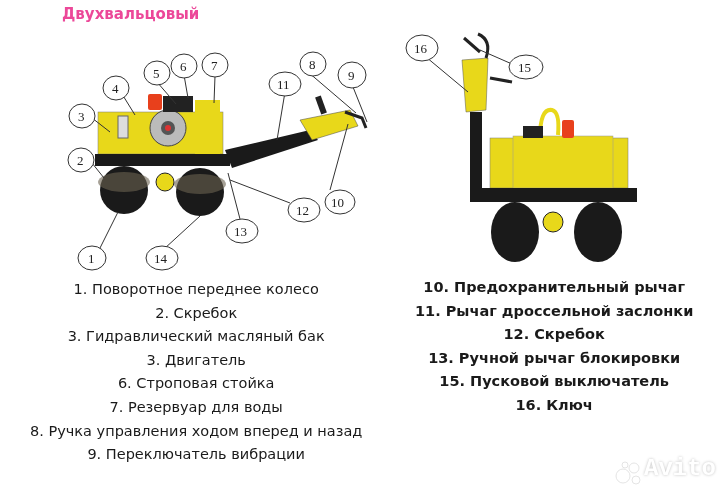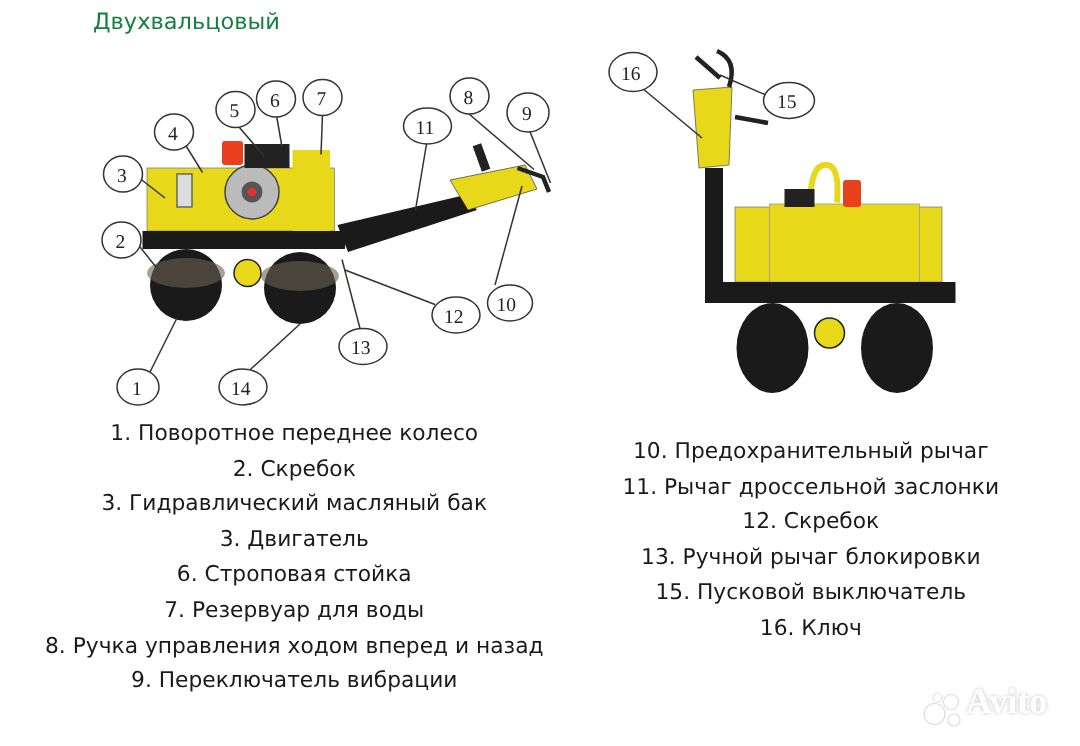--- a/index.html
+++ b/index.html
@@ -1,25 +1,25 @@
 <!DOCTYPE html>
 <html><head>
 <meta charset="utf-8">
 <style>
   html, body { margin:0; padding:0; background:#ffffff; }
   body { width:720px; height:497px; position:relative; overflow:hidden;
          font-family:"DejaVu Sans", sans-serif; color:#1a1a1a; }
-  .title { position:absolute; left:62px; top:5px; font-weight:normal; font-size:15px; color:#15803d; }
+  .title { position:absolute; left:62px; top:5px; font-weight:bold; font-size:15px; color:#ec4899; }
   svg.diagram { position:absolute; left:0; top:0; }
   .callout text { font-family:"Liberation Serif", serif; font-size:13px; fill:#222; }
   .legend { position:absolute; font-size:14.5px; line-height:23.6px; color:#1a1a1a;text-align:center; }
   .legend-left { left:30px; top:278px; }
-  .legend-right { left:415px; top:290px; }
+  .legend-right { left:415px; top:276px;font-weight:bold; }
   .legend div { white-space:nowrap; }
-  .watermark { position:absolute; left:614px; top:455px; font-family:Liberation Serif, serif;
+  .watermark { position:absolute; left:614px; top:455px; font-family:Liberation Mono, monospace;
                font-weight:bold; font-size:24px; color:#ffffff; text-shadow:0 0 3px rgba(0,0,0,0.25); letter-spacing:0px; }
   .wm-dots { position:absolute; left:614px; top:460px; width:28px; height:26px; }
 </style>
 </head>
 <body>
 
 <div class="title">Двухвальцовый</div>
 
 <svg class="diagram" width="720" height="280" viewBox="0 0 720 280">
 

